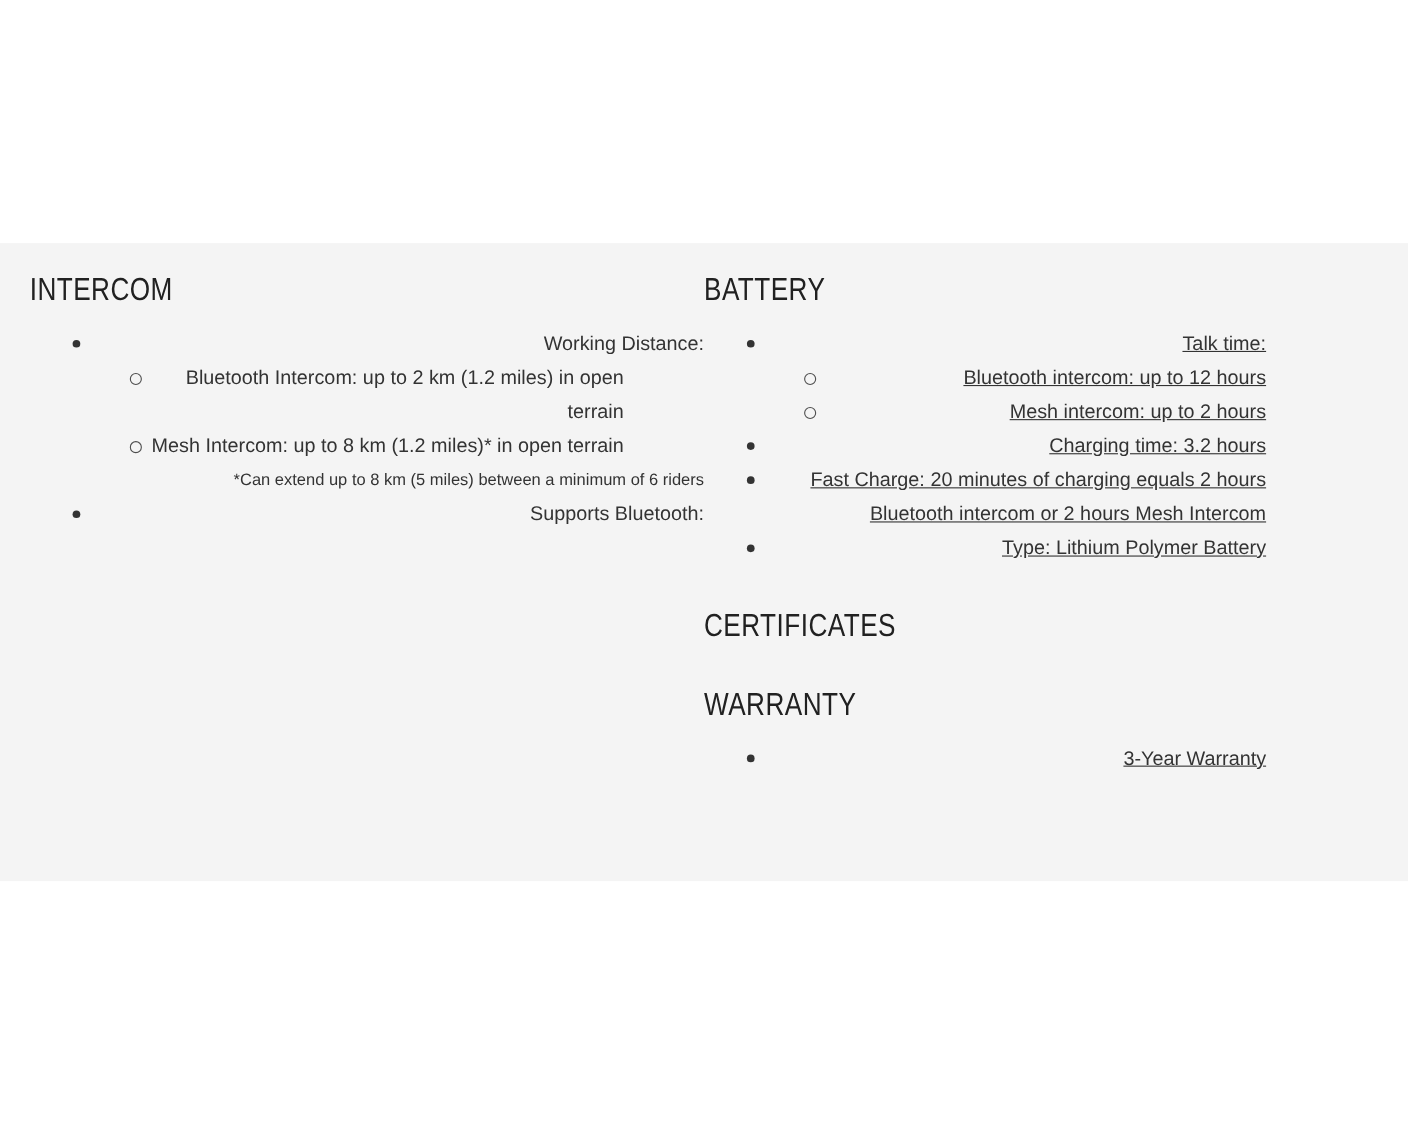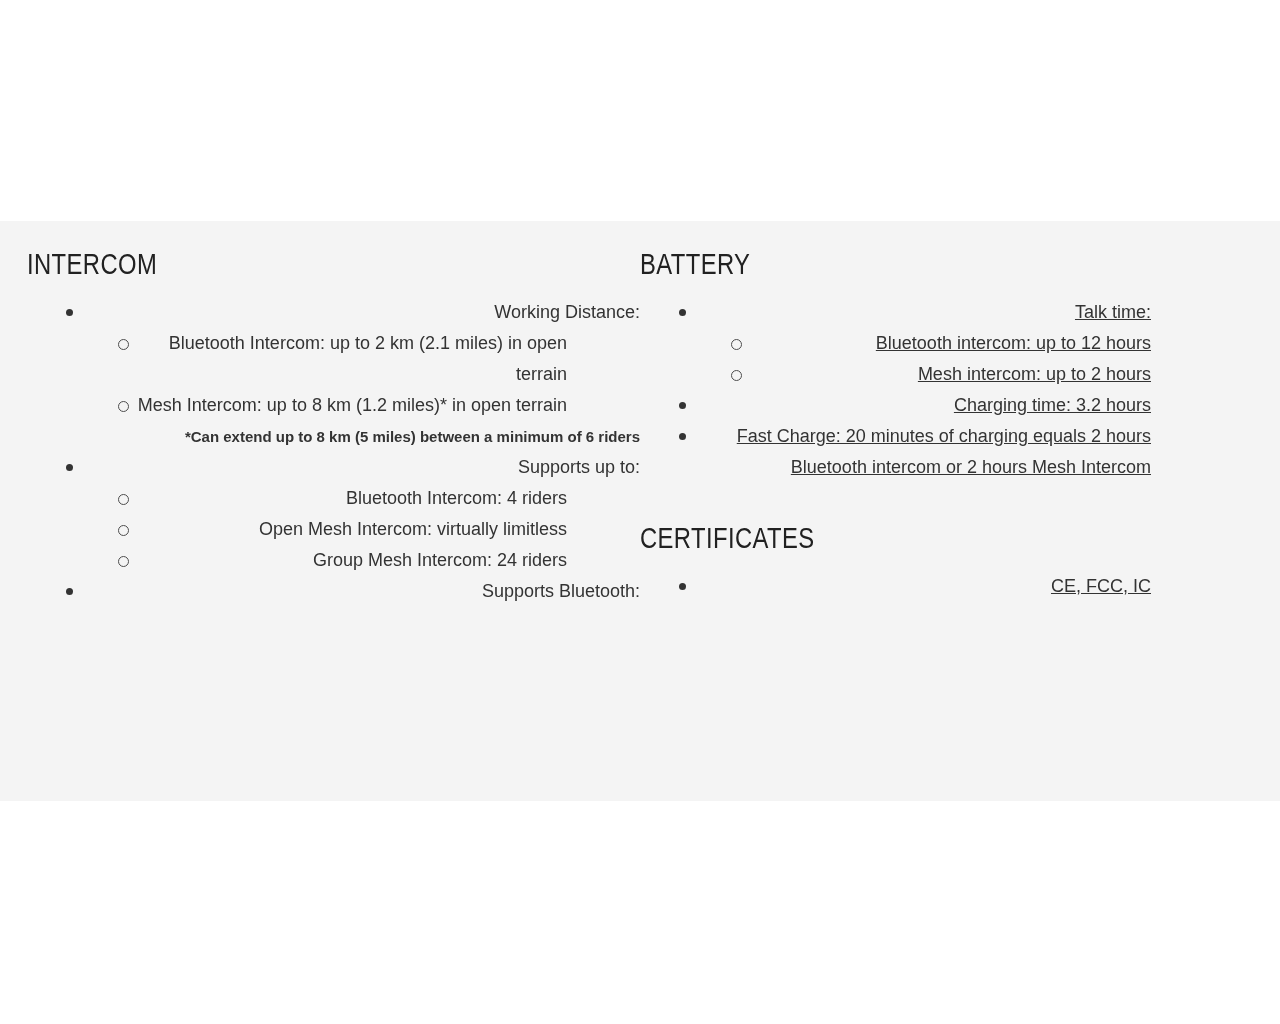--- a/index.html
+++ b/index.html
@@ -74,48 +74,39 @@
     width: 9px; height: 9px;
     border-radius: 50%;
     border: 1.5px solid #4d4d4d;
     background: transparent;
   }
   .footnote {
     font-size: 15px;
     line-height: 31px;
     margin-left: 70px;
     color: var(--body-color);
-    font-weight: bold;
   }
 </style>
 </head>
 <body>
 
 <div class="spec-panel">
   <div class="spec-grid">
 
     <div class="col-left">
       <div class="section">
         <h2 class="section-title">INTERCOM</h2>
         <ul class="l1">
           <li>
             <span>Working Distance:</span>
             <ul class="l2">
-              <li>Bluetooth Intercom: up to 2 km (2.1 miles) in open terrain</li>
+              <li>Bluetooth Intercom: up to 2 km (1.2 miles) in open terrain</li>
               <li>Mesh Intercom: up to 8 km (1.2 miles)* in open terrain</li>
             </ul>
             <div class="footnote">*Can extend up to 8 km (5 miles) between a minimum of 6 riders</div>
-          </li>
-          <li>
-            <span>Supports up to:</span>
-            <ul class="l2">
-              <li>Bluetooth Intercom: 4 riders</li>
-              <li>Open Mesh Intercom: virtually limitless</li>
-              <li>Group Mesh Intercom: 24 riders</li>
-            </ul>
           </li>
           <li>
             <span>Supports Bluetooth:</span>
           </li>
         </ul>
       </div>
     </div>
 
     <div class="col-right">
       <div class="section">
@@ -123,26 +114,30 @@
         <ul class="l1">
           <li>
             <span>Talk time:</span>
             <ul class="l2">
               <li>Bluetooth intercom: up to 12 hours</li>
               <li>Mesh intercom: up to 2 hours</li>
             </ul>
           </li>
           <li>Charging time: 3.2 hours</li>
           <li>Fast Charge: 20 minutes of charging equals 2 hours Bluetooth intercom or 2 hours Mesh Intercom</li>
+          <li>Type: Lithium Polymer Battery</li>
         </ul>
       </div>
 
       <div class="section">
         <h2 class="section-title">CERTIFICATES</h2>
+      </div>
+
+      <div class="section">
+        <h2 class="section-title">WARRANTY</h2>
         <ul class="l1">
-          <li>CE, FCC, IC</li>
+          <li>3-Year Warranty</li>
         </ul>
       </div>
-
     </div>
 
   </div>
 </div>
 
 </body></html>

